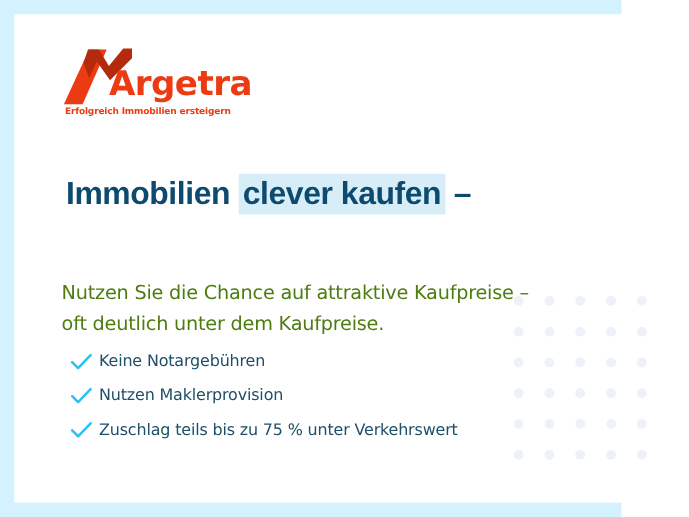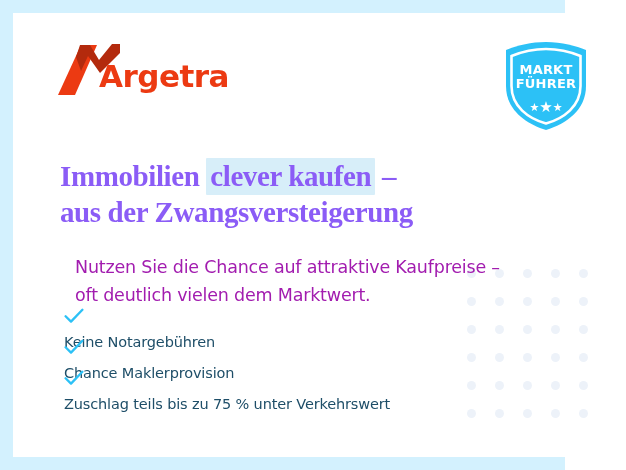--- a/index.html
+++ b/index.html
@@ -120,60 +120,59 @@
     font-size: 15px;
     vertical-align: -1px;
   }
 
   
   #headline {
     position: absolute;
     left: 47px;
     top: 126px;
     width: 510px;
-    color: #8b5cf6;
-    font-family: Liberation Serif, serif;
+    color: #0c4a6e;
+    font-family: Liberation Sans, sans-serif;
     font-weight: bold;
     font-size: 29px;
     line-height: 36px;
     letter-spacing: -0.4px;
   }
   #headline .hl {
     background: #d7eef9;
     padding: 2px 4px 3px 4px;
     border-radius: 1px;
   }
 
   
   #subheadline {
     position: absolute;
-    left: 62px;
+    left: 43px;
     top: 222px;
     width: 520px;
-    color: #a21caf;
+    color: #4d7c0f;
     font-family: "DejaVu Sans", sans-serif;
     font-weight: normal;
     font-size: 17.5px;
     line-height: 28px;
     letter-spacing: -0.2px;
   }
 
   
   #benefit-list {
     position: absolute;
     left: 51px;
     top: 295px;
     width: 470px;
   }
   #benefit-list .benefit-row {
     display: flex;
-    align-items: flex-start;
+    align-items: flex-end;
     height: 29px;
     margin-bottom: 2px;
-    flex-direction: column;
   }
   #benefit-list .check-icon {
     width: 26px;
     flex: 0 0 26px;
     display: block;
     line-height: 0;
   }
   #benefit-list .benefit-label {
     color: #1e4e68;
     font-family: "DejaVu Sans", sans-serif;
@@ -224,58 +223,45 @@
     <div id="brand-logo">
       <span class="logo-mark">
         <svg width="64" height="56" viewBox="0 0 64 56" xmlns="http://www.w3.org/2000/svg">
 
           <path d="M24 6 L40 6 L18 56 L1 56 Z" fill="#ec3a12"></path>
 
           <path d="M23 6 L33 6 L42 21 L55 5 L63 5 L63 14 L43 34 L31 17 L24 32 L19 18 Z" fill="#b32a0d"></path>
         </svg>
       </span>
       <span class="logo-wordmark">Argetra</span>
+      <span class="logo-tagline">Erfolgreich Immobilien ersteigern</span>
     </div>
 
-    <div id="market-leader-badge">
-      <svg width="92" height="92" viewBox="0 0 92 92" xmlns="http://www.w3.org/2000/svg" style="position:absolute;left:0;top:0;">
-        <path d="M46 2 C 62 2, 76 6, 86 10 L86 46 C86 70, 66 84, 46 90 C26 84, 6 70, 6 46 L6 10 C16 6, 30 2, 46 2 Z" fill="#2cc1f6"></path>
-        <path d="M46 9 C 60 9, 72 12.5, 80.5 16 L80.5 46 C80.5 66.5, 63.5 78.5, 46 83.5 C28.5 78.5, 11.5 66.5, 11.5 46 L11.5 16 C20 12.5, 32 9, 46 9 Z" fill="none" stroke="#ffffff" stroke-width="2.6"></path>
-      </svg>
-      <div class="badge-text">
-        <div>MARKT</div>
-        <div>FÜHRER</div>
-      </div>
-      <div class="badge-stars">
-        <span>★</span><span class="big">★</span><span>★</span>
-      </div>
-    </div>
 
     <h1 id="headline">
       <span>Immobilien </span><span class="hl">clever kaufen</span><span> –</span><br>
-      <span>aus der Zwangsversteigerung</span>
     </h1>
 
     <p id="subheadline">
       <span>Nutzen Sie die Chance auf attraktive Kaufpreise –</span><br>
-      <span>oft deutlich vielen dem Marktwert.</span>
+      <span>oft deutlich unter dem Kaufpreise.</span>
     </p>
 
     <ul id="benefit-list" style="list-style:none;margin:0;padding:0;">
         <li class="benefit-row">
           <span class="check-icon"><svg width="20" height="16" viewBox="0 0 20 16" xmlns="http://www.w3.org/2000/svg">
               <path d="M1.6 8.2 L7 13.6 L18.4 1.8" fill="none" stroke="#2cc1f6" stroke-width="2.3" stroke-linecap="round" stroke-linejoin="round"></path>
             </svg></span>
           <span class="benefit-label">Keine Notargebühren</span>
         </li>
         <li class="benefit-row">
           <span class="check-icon"><svg width="20" height="16" viewBox="0 0 20 16" xmlns="http://www.w3.org/2000/svg">
               <path d="M1.6 8.2 L7 13.6 L18.4 1.8" fill="none" stroke="#2cc1f6" stroke-width="2.3" stroke-linecap="round" stroke-linejoin="round"></path>
             </svg></span>
-          <span class="benefit-label">Chance Maklerprovision</span>
+          <span class="benefit-label">Nutzen Maklerprovision</span>
         </li>
         <li class="benefit-row">
           <span class="check-icon"><svg width="20" height="16" viewBox="0 0 20 16" xmlns="http://www.w3.org/2000/svg">
               <path d="M1.6 8.2 L7 13.6 L18.4 1.8" fill="none" stroke="#2cc1f6" stroke-width="2.3" stroke-linecap="round" stroke-linejoin="round"></path>
             </svg></span>
           <span class="benefit-label">Zuschlag teils bis zu 75 % unter Verkehrswert</span>
         </li>
       </ul>
 
   </div>

